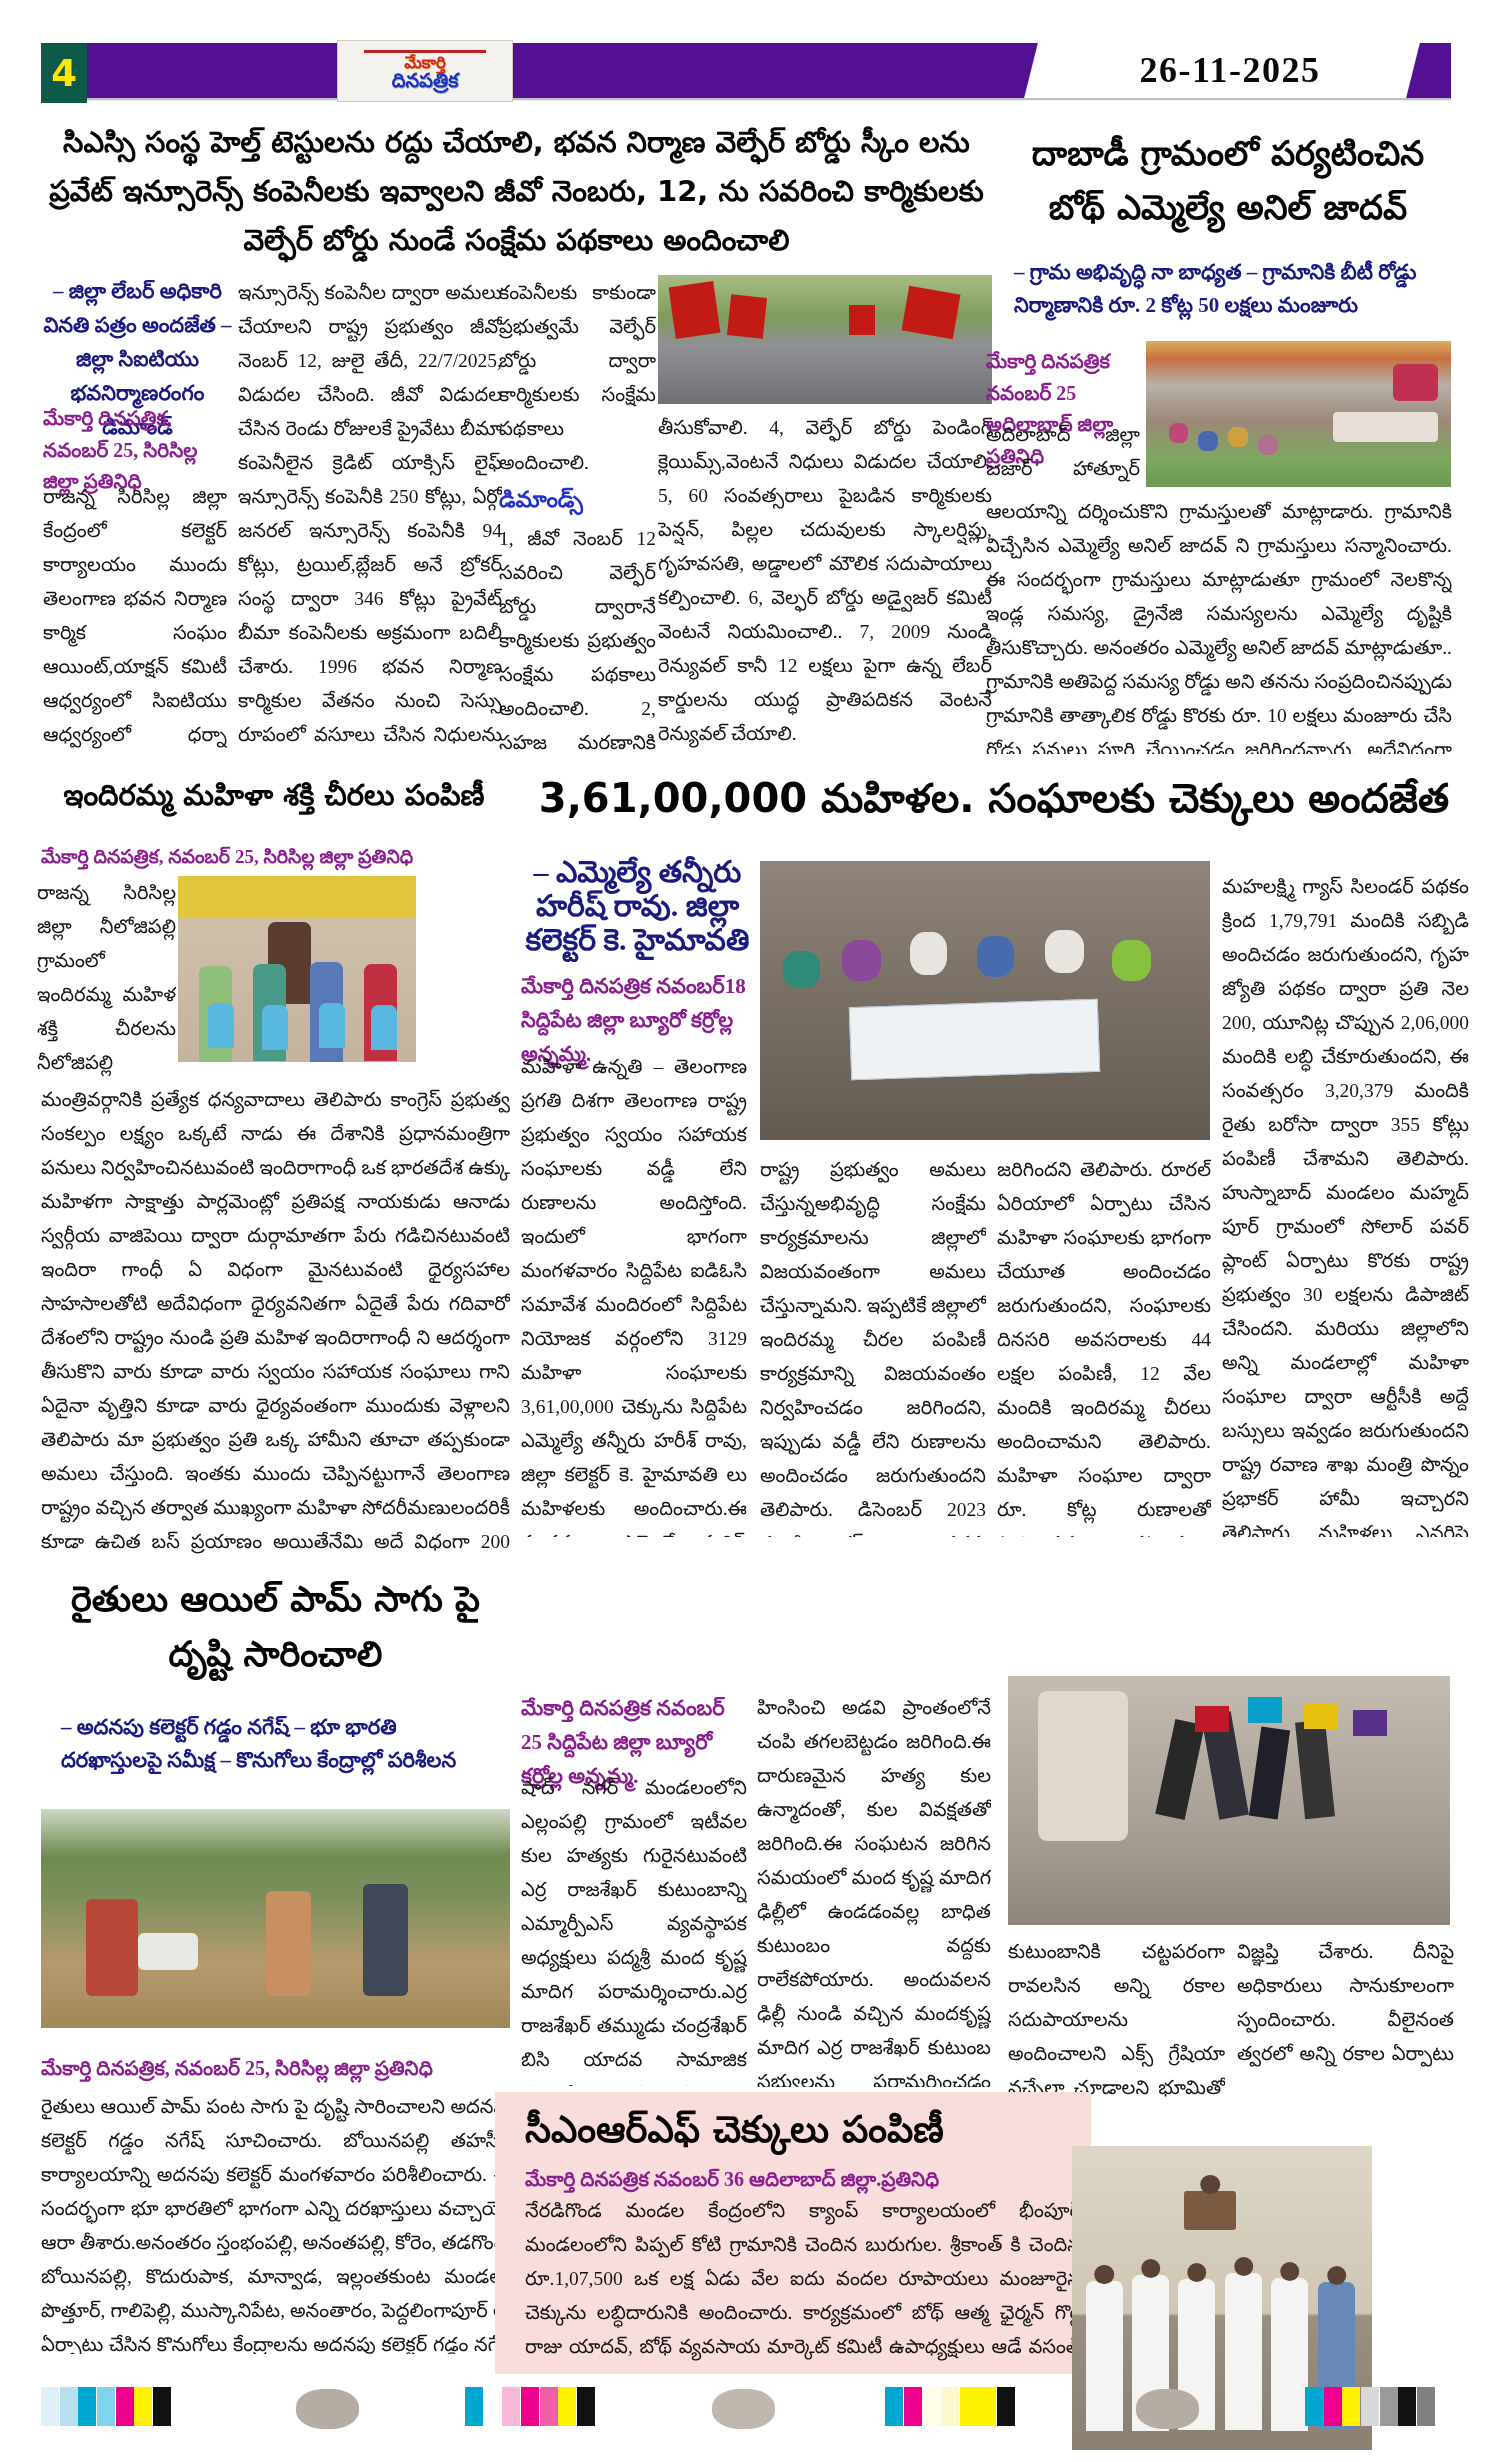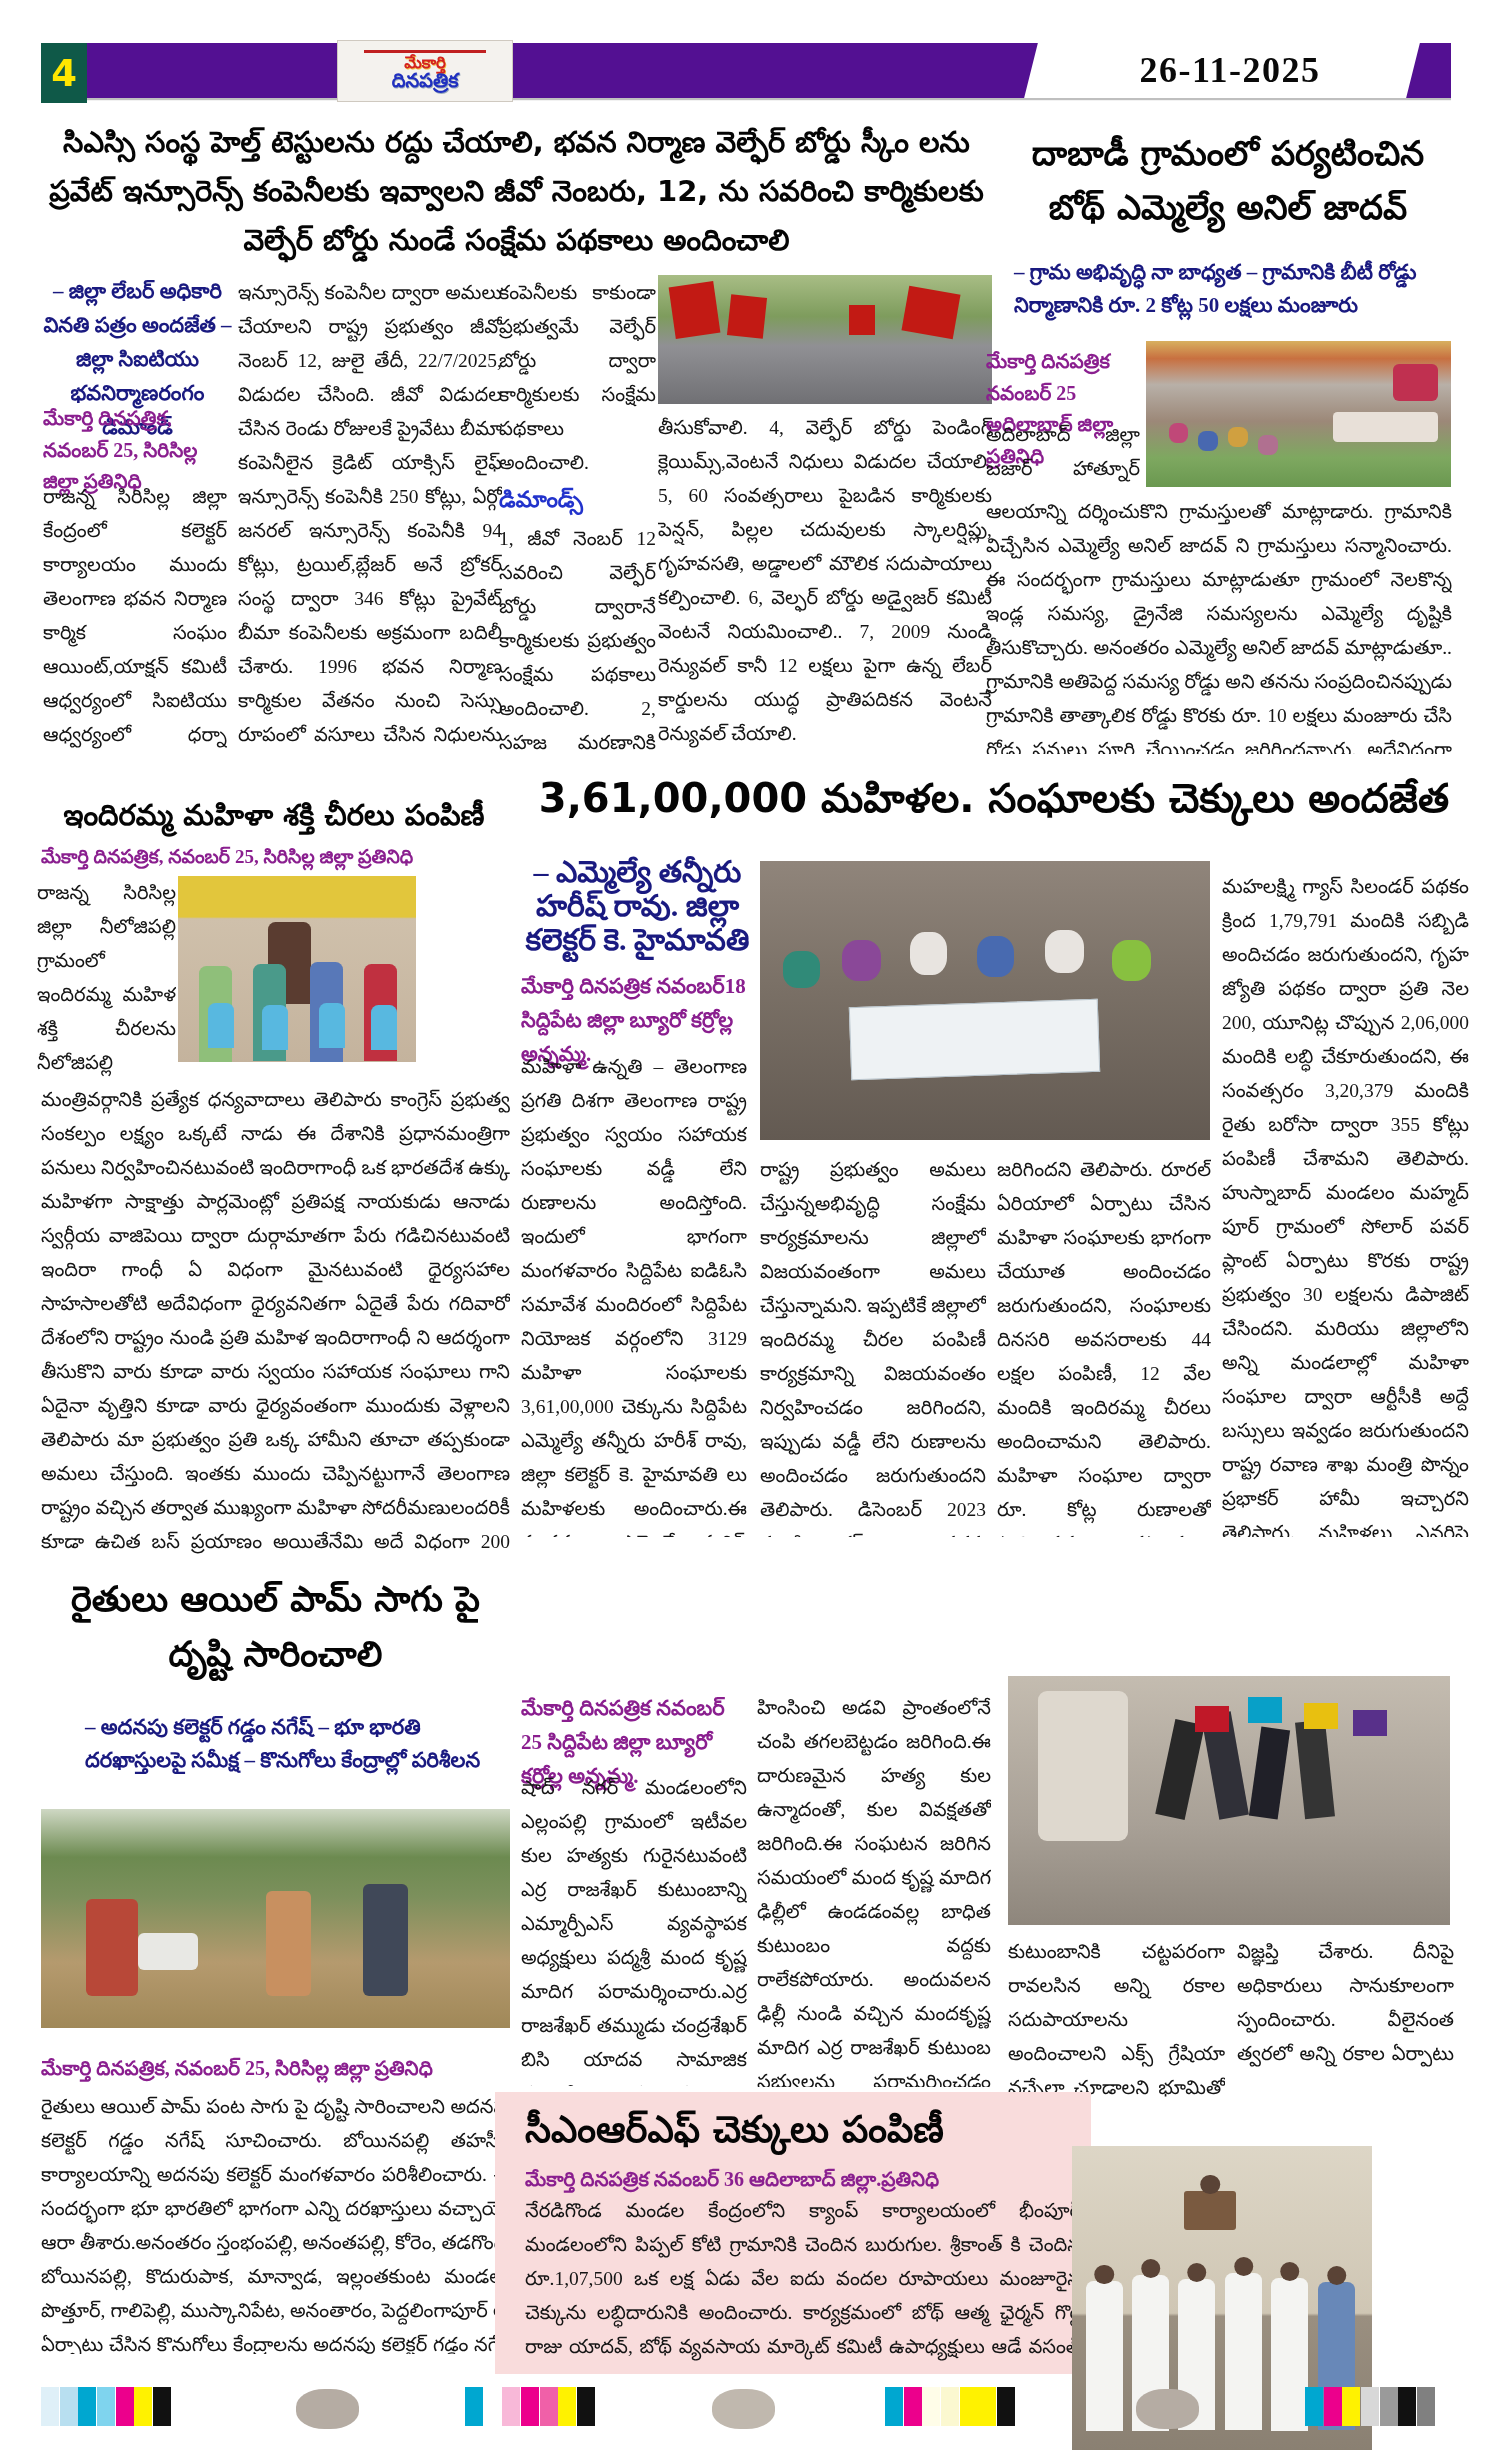--- a/index.html
+++ b/index.html
@@ -107,21 +107,21 @@
     <i style="left:187px;top:71px;width:105px;height:30px;background:#e8e0d8;border-radius:4.5px;"></i>
     <i style="left:22.5px;top:82px;width:19.5px;height:19.5px;background:#c04878;"></i>
     <i style="left:52px;top:90px;width:19.5px;height:19.5px;background:#4868b0;"></i>
     <i style="left:82px;top:86px;width:19.5px;height:19.5px;background:#d0a040;"></i>
     <i style="left:112px;top:94px;width:19.5px;height:19.5px;background:#археb070;background:#b07090;"></i>
     <i style="left:247px;top:22.5px;width:45px;height:37px;background:#c03050;border-radius:6px;"></i>
   </div>
   <div class="abs body-text" style="left:986px;top:418px;width:154px;height:72px;">అదిలాబాద్ జిల్లా బజార్ హాత్నూర్ మండల్ మారుమూల గ్రామమైన దాబాడీ గ్రామాన్ని బోథ్ ఎమ్మెల్యే అనిల్ జాదవ్ సందర్శించారు. గ్రామంలో గలా హనుమాన్</div>
   <div class="abs body-text" style="left:986px;top:495px;width:466px;height:259px;">ఆలయాన్ని దర్శించుకొని గ్రామస్తులతో మాట్లాడారు. గ్రామానికి విచ్చేసిన ఎమ్మెల్యే అనిల్ జాదవ్ ని గ్రామస్తులు సన్మానించారు. ఈ సందర్భంగా గ్రామస్తులు మాట్లాడుతూ గ్రామంలో నెలకొన్న ఇండ్ల సమస్య, డ్రైనేజి సమస్యలను ఎమ్మెల్యే దృష్టికి తీసుకొచ్చారు. అనంతరం ఎమ్మెల్యే అనిల్ జాదవ్ మాట్లాడుతూ.. గ్రామానికి అతిపెద్ద సమస్య రోడ్డు అని తనను సంప్రదించినప్పుడు గ్రామానికి తాత్కాలిక రోడ్డు కొరకు రూ. 10 లక్షలు మంజూరు చేసి రోడ్డు పనులు పూర్తి చేయించడం జరిగిందన్నారు. అదేవిధంగా గ్రామంలో సీసీ రోడ్డు నిర్మాణానికి రూ. 10 లక్షలు మంజూరు చేస్తానని హామీ. గ్రామానికి బీటీ రోడ్డు నిర్మాణానికి రూ. 2 కోట్ల 50 లక్షలు మంజూరు చేయించడం జరిగిందన్నారు. వీరితో పాటు మండల నాయకులు, కార్యకర్తలు పాల్గొన్నారు.</div>
 
-  <div class="abs headline h-a3" style="left:41px;top:777px;width:466px;height:40px;margin-top:20px;">ఇందిరమ్మ మహిళా శక్తి చీరలు పంపిణీ</div>
+  <div class="abs headline h-a3" style="left:41px;top:777px;width:466px;height:40px;">ఇందిరమ్మ మహిళా శక్తి చీరలు పంపిణీ</div>
   <div class="abs byline" style="left:41px;top:841px;width:466px;height:30px;font-size:19px;">మేకార్తి దినపత్రిక, నవంబర్ 25, సిరిసిల్ల జిల్లా ప్రతినిధి</div>
   <div class="abs body-text" style="left:37px;top:876px;width:139px;height:204px;">రాజన్న సిరిసిల్ల జిల్లా నీలోజిపల్లి గ్రామంలో ఇందిరమ్మ మహిళ శక్తి చీరలను నీలోజిపల్లి ఆధ్వర్యంలో మహిళ సంఘ భవనము పంపిణీ చేశారు. మహిళా సంఘం మాట్లాడుతూ ముందుగా తెలంగాణ రాష్ట్ర ముఖ్యమంత్రి</div>
   <div class="photo ph-saree" style="left:178px;top:876px;width:238px;height:186px;">
     <i style="left:90px;top:46px;width:43px;height:82px;background:#5a3c30;"></i>
     <i style="left:21px;top:90px;width:33px;height:96px;background:#8fbf7a;"></i>
     <i style="left:75px;top:88px;width:33px;height:97px;background:#4a9a8a;"></i>
     <i style="left:132px;top:86px;width:33px;height:100px;background:#5878b8;"></i>
     <i style="left:186px;top:88px;width:33px;height:97px;background:#c03040;"></i>
     <i style="left:30px;top:127px;width:25.5px;height:45px;background:#58b8e0;"></i>
     <i style="left:84px;top:129px;width:25.5px;height:45px;background:#58b8e0;"></i>
@@ -141,21 +141,21 @@
     <i style="left:217px;top:75px;width:37px;height:41px;background:#486ab0;"></i>
     <i style="left:285px;top:69px;width:39px;height:43px;background:#e8e4e0;"></i>
     <i style="left:352px;top:79px;width:39px;height:41px;background:#88c040;"></i>
     <div class="cheque"></div>
   </div>
   <div class="abs body-text" style="left:760px;top:1153px;width:226px;height:384px;">రాష్ట్ర ప్రభుత్వం అమలు చేస్తున్నఅభివృద్ధి సంక్షేమ కార్యక్రమాలను జిల్లాలో విజయవంతంగా అమలు చేస్తున్నామని. ఇప్పటికే జిల్లాలో ఇందిరమ్మ చీరల పంపిణీ కార్యక్రమాన్ని విజయవంతం నిర్వహించడం జరిగిందని, ఇప్పుడు వడ్డీ లేని రుణాలను అందించడం జరుగుతుందని తెలిపారు. డిసెంబర్ 2023 నుండి ఆగస్ట్ 2024 వరకు 15,310 మంది మహిళా సంఘాలకు 28.97 లక్షల వడ్డీ లేని రుణాలు పంపిణీ చేయడం జరిగిందని, సెప్టెంబర్ 2024 నుండి జనవరి 2025 వరకు 14262 మంది స్వయం సహాయక సంఘాలకు 15 కోట్ల58 లక్షలు మంజూరు చేయడం</div>
   <div class="abs body-text" style="left:997px;top:1153px;width:214px;height:384px;">జరిగిందని తెలిపారు. రూరల్ ఏరియాలో ఏర్పాటు చేసిన మహిళా సంఘాలకు భాగంగా చేయూత అందించడం జరుగుతుందని, సంఘాలకు దినసరి అవసరాలకు 44 లక్షల పంపిణీ, 12 వేల మందికి ఇందిరమ్మ చీరలు అందించామని తెలిపారు. మహిళా సంఘాల ద్వారా రూ. కోట్ల రుణాలతో సాధికారత భాగస్వామ్యం కల్పిస్తున్నామని తెలిపారు.</div>
   <div class="abs body-text" style="left:1222px;top:870px;width:247px;height:667px;">మహలక్ష్మి గ్యాస్ సిలండర్ పథకం క్రింద 1,79,791 మందికి సబ్బిడి అందిచడం జరుగుతుందని, గృహ జ్యోతి పథకం ద్వారా ప్రతి నెల 200, యూనిట్ల చొప్పున 2,06,000 మందికి లబ్ధి చేకూరుతుందని, ఈ సంవత్సరం 3,20,379 మందికి రైతు బరోసా ద్వారా 355 కోట్లు పంపిణీ చేశామని తెలిపారు. హుస్నాబాద్ మండలం మహ్మద్ పూర్ గ్రామంలో సోలార్ పవర్ ప్లాంట్ ఏర్పాటు కొరకు రాష్ట్ర ప్రభుత్వం 30 లక్షలను డిపాజిట్ చేసిందని. మరియు జిల్లాలోని అన్ని మండలాల్లో మహిళా సంఘాల ద్వారా ఆర్టీసీకి అద్దే బస్సులు ఇవ్వడం జరుగుతుందని రాష్ట్ర రవాణ శాఖ మంత్రి పొన్నం ప్రభాకర్ హామీ ఇచ్చారని తెలిపారు. మహిళలు ఎవరిపై ఆధారపడకూడదని, స్వయం ఉపాధి ద్వారా రూరల్ ఏరియాలో 199624 మంది లబ్ధి పొందారని, జిల్లాలో 26,721 రేషన్ కార్డుల ద్వారా 74,386 సన్నబియ్యం లబ్ధిదారులకు, 446 మెట్రిక్ టన్నుల సన్నబియ్యం పంపిణీ, 12500 ఇందిరమ్మ ఇండ్లు మంజూరుకాగా ఇందులో 9,090 ఇండ్ల నిర్మాణం వివిధ దశల్లో ఉన్నాయని తెలిపారు.</div>
 
   <div class="abs headline h-a5" style="left:41px;top:1572px;width:469px;height:112px;">రైతులు ఆయిల్ పామ్ సాగు పై దృష్టి సారించాలి</div>
-  <div class="abs bullets" style="left:61px;top:1711px;width:420px;height:93px;margin-left:24px;">– అదనపు కలెక్టర్ గడ్డం నగేష్ – భూ భారతి దరఖాస్తులపై సమీక్ష – కొనుగోలు కేంద్రాల్లో పరిశీలన</div>
+  <div class="abs bullets" style="left:61px;top:1711px;width:420px;height:93px;">– అదనపు కలెక్టర్ గడ్డం నగేష్ – భూ భారతి దరఖాస్తులపై సమీక్ష – కొనుగోలు కేంద్రాల్లో పరిశీలన</div>
   <div class="photo ph-field" style="left:41px;top:1809px;width:469px;height:219px;">
     <i style="left:45px;top:90px;width:52px;height:97px;background:#b84838;"></i>
     <i style="left:225px;top:82px;width:45px;height:105px;background:#c89060;"></i>
     <i style="left:322px;top:75px;width:45px;height:112px;background:#404858;"></i>
     <i style="left:97px;top:124px;width:60px;height:37px;background:#e8e8e4;"></i>
   </div>
   <div class="abs byline" style="left:41px;top:2053px;width:471px;height:33px;">మేకార్తి దినపత్రిక, నవంబర్ 25, సిరిసిల్ల జిల్లా ప్రతినిధి</div>
   <div class="abs body-text" style="left:41px;top:2090px;width:472px;height:264px;">రైతులు ఆయిల్ పామ్ పంట సాగు పై దృష్టి సారించాలని అదనపు కలెక్టర్ గడ్డం నగేష్ సూచించారు. బోయినపల్లి తహసీల్ కార్యాలయాన్ని అదనపు కలెక్టర్ మంగళవారం పరిశీలించారు. ఈ సందర్భంగా భూ భారతిలో భాగంగా ఎన్ని దరఖాస్తులు వచ్చాయో ఆరా తీశారు.అనంతరం స్తంభంపల్లి, అనంతపల్లి, కోరెం, తడగొండ, బోయినపల్లి, కొదురుపాక, మాన్వాడ, ఇల్లంతకుంట మండలం పొత్తూర్, గాలిపెల్లి, ముస్కానిపేట, అనంతారం, పెద్దలింగాపూర్ లో ఏర్పాటు చేసిన కొనుగోలు కేంద్రాలను అదనపు కలెక్టర్ గడ్డం నగేష్ పరిశీలించి, నిర్వాహకులకు సూచనలు చేశారు. అనంతరం ఆయన మాట్లాడుతూ, రైతులు ఆయిల్ పామ్ పంట సాగు చేయాలని, దానితో ఎన్నో లాభాలు ఉన్నాయని తెలిపారు. సమీపంలోని వ్యవసాయ, ఉద్యానవన శాఖ అధికారులను సంప్రదించాలని తెలిపారు.</div>
 
   <div class="abs byline" style="left:521px;top:1691px;width:225px;height:78px;font-size:21px;line-height:34px;">మేకార్తి దినపత్రిక నవంబర్ 25 సిద్దిపేట జిల్లా బ్యూరో కర్రోల్ల అన్నమ్మ.</div>

